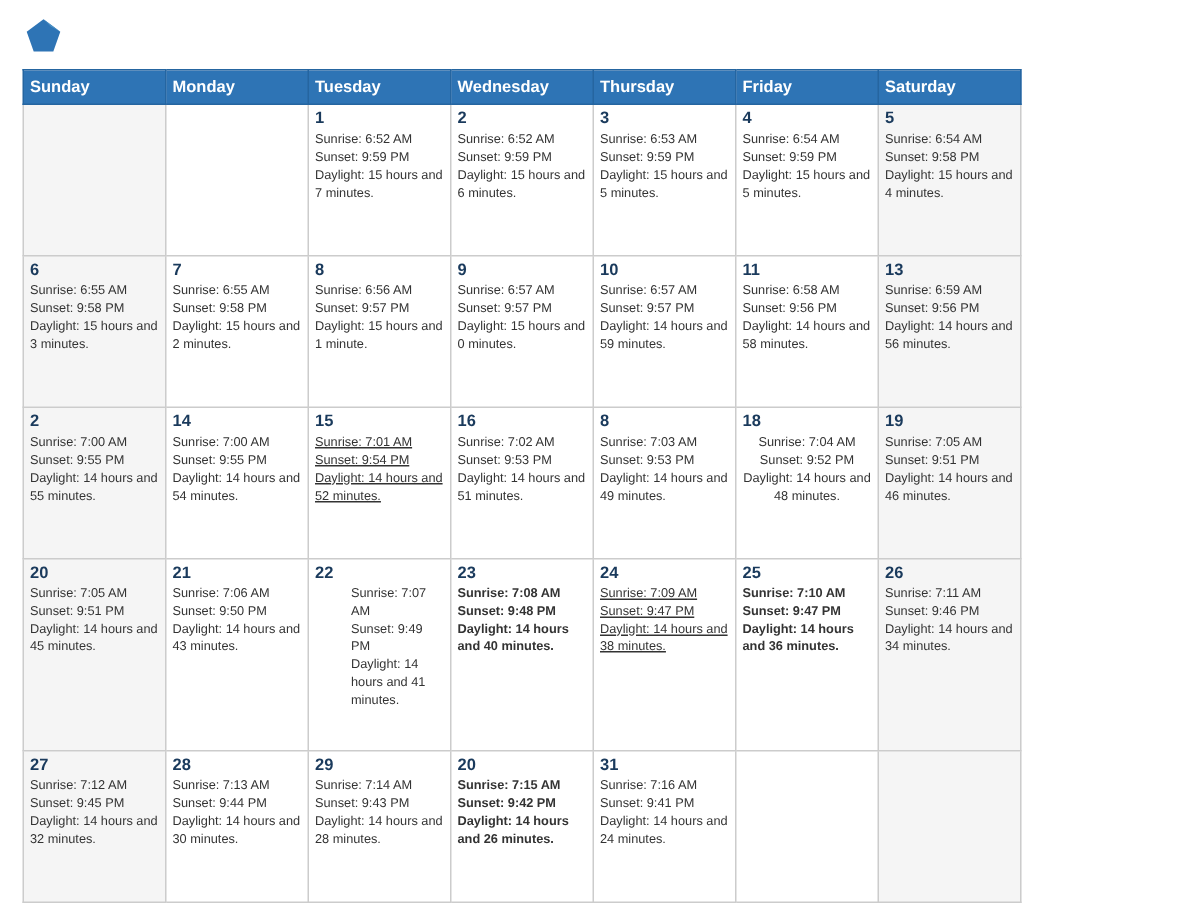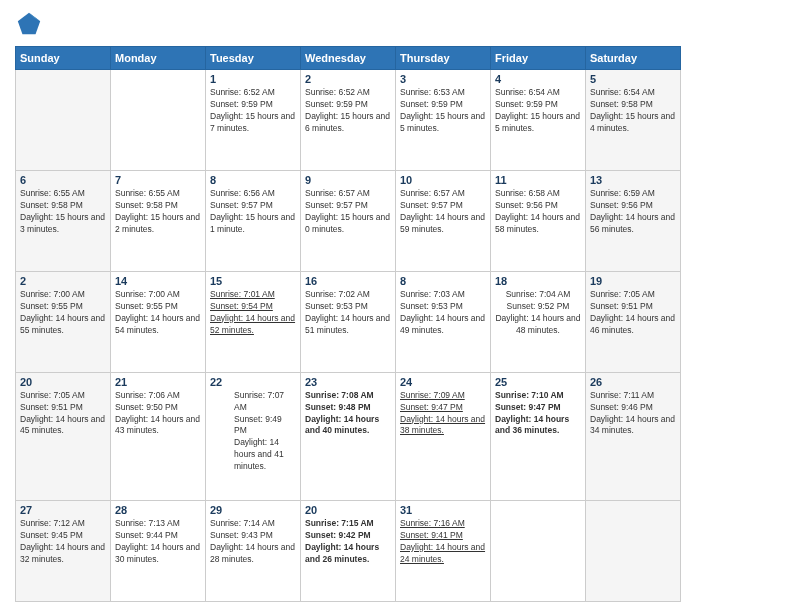--- a/index.html
+++ b/index.html
@@ -318,21 +318,21 @@
 Daylight: 14 hours and 28 minutes.</div>
           </td>
           <td>
             <div class="day-number">20</div>
             <div class="day-info" style="white-space: pre-line; font-weight: bold;">Sunrise: 7:15 AM
 Sunset: 9:42 PM
 Daylight: 14 hours and 26 minutes.</div>
           </td>
           <td>
             <div class="day-number">31</div>
-            <div class="day-info" style="white-space: pre-line; text-decoration: underline;">Sunrise: 7:16 AM
+            <div class="day-info" style="white-space: pre-line;">Sunrise: 7:16 AM
 Sunset: 9:41 PM
 Daylight: 14 hours and 24 minutes.</div>
           </td>
           <td class="empty-cell"></td>
           <td class="empty-cell"></td>
         </tr>
       </tbody>
   </table>
 </div>
 

